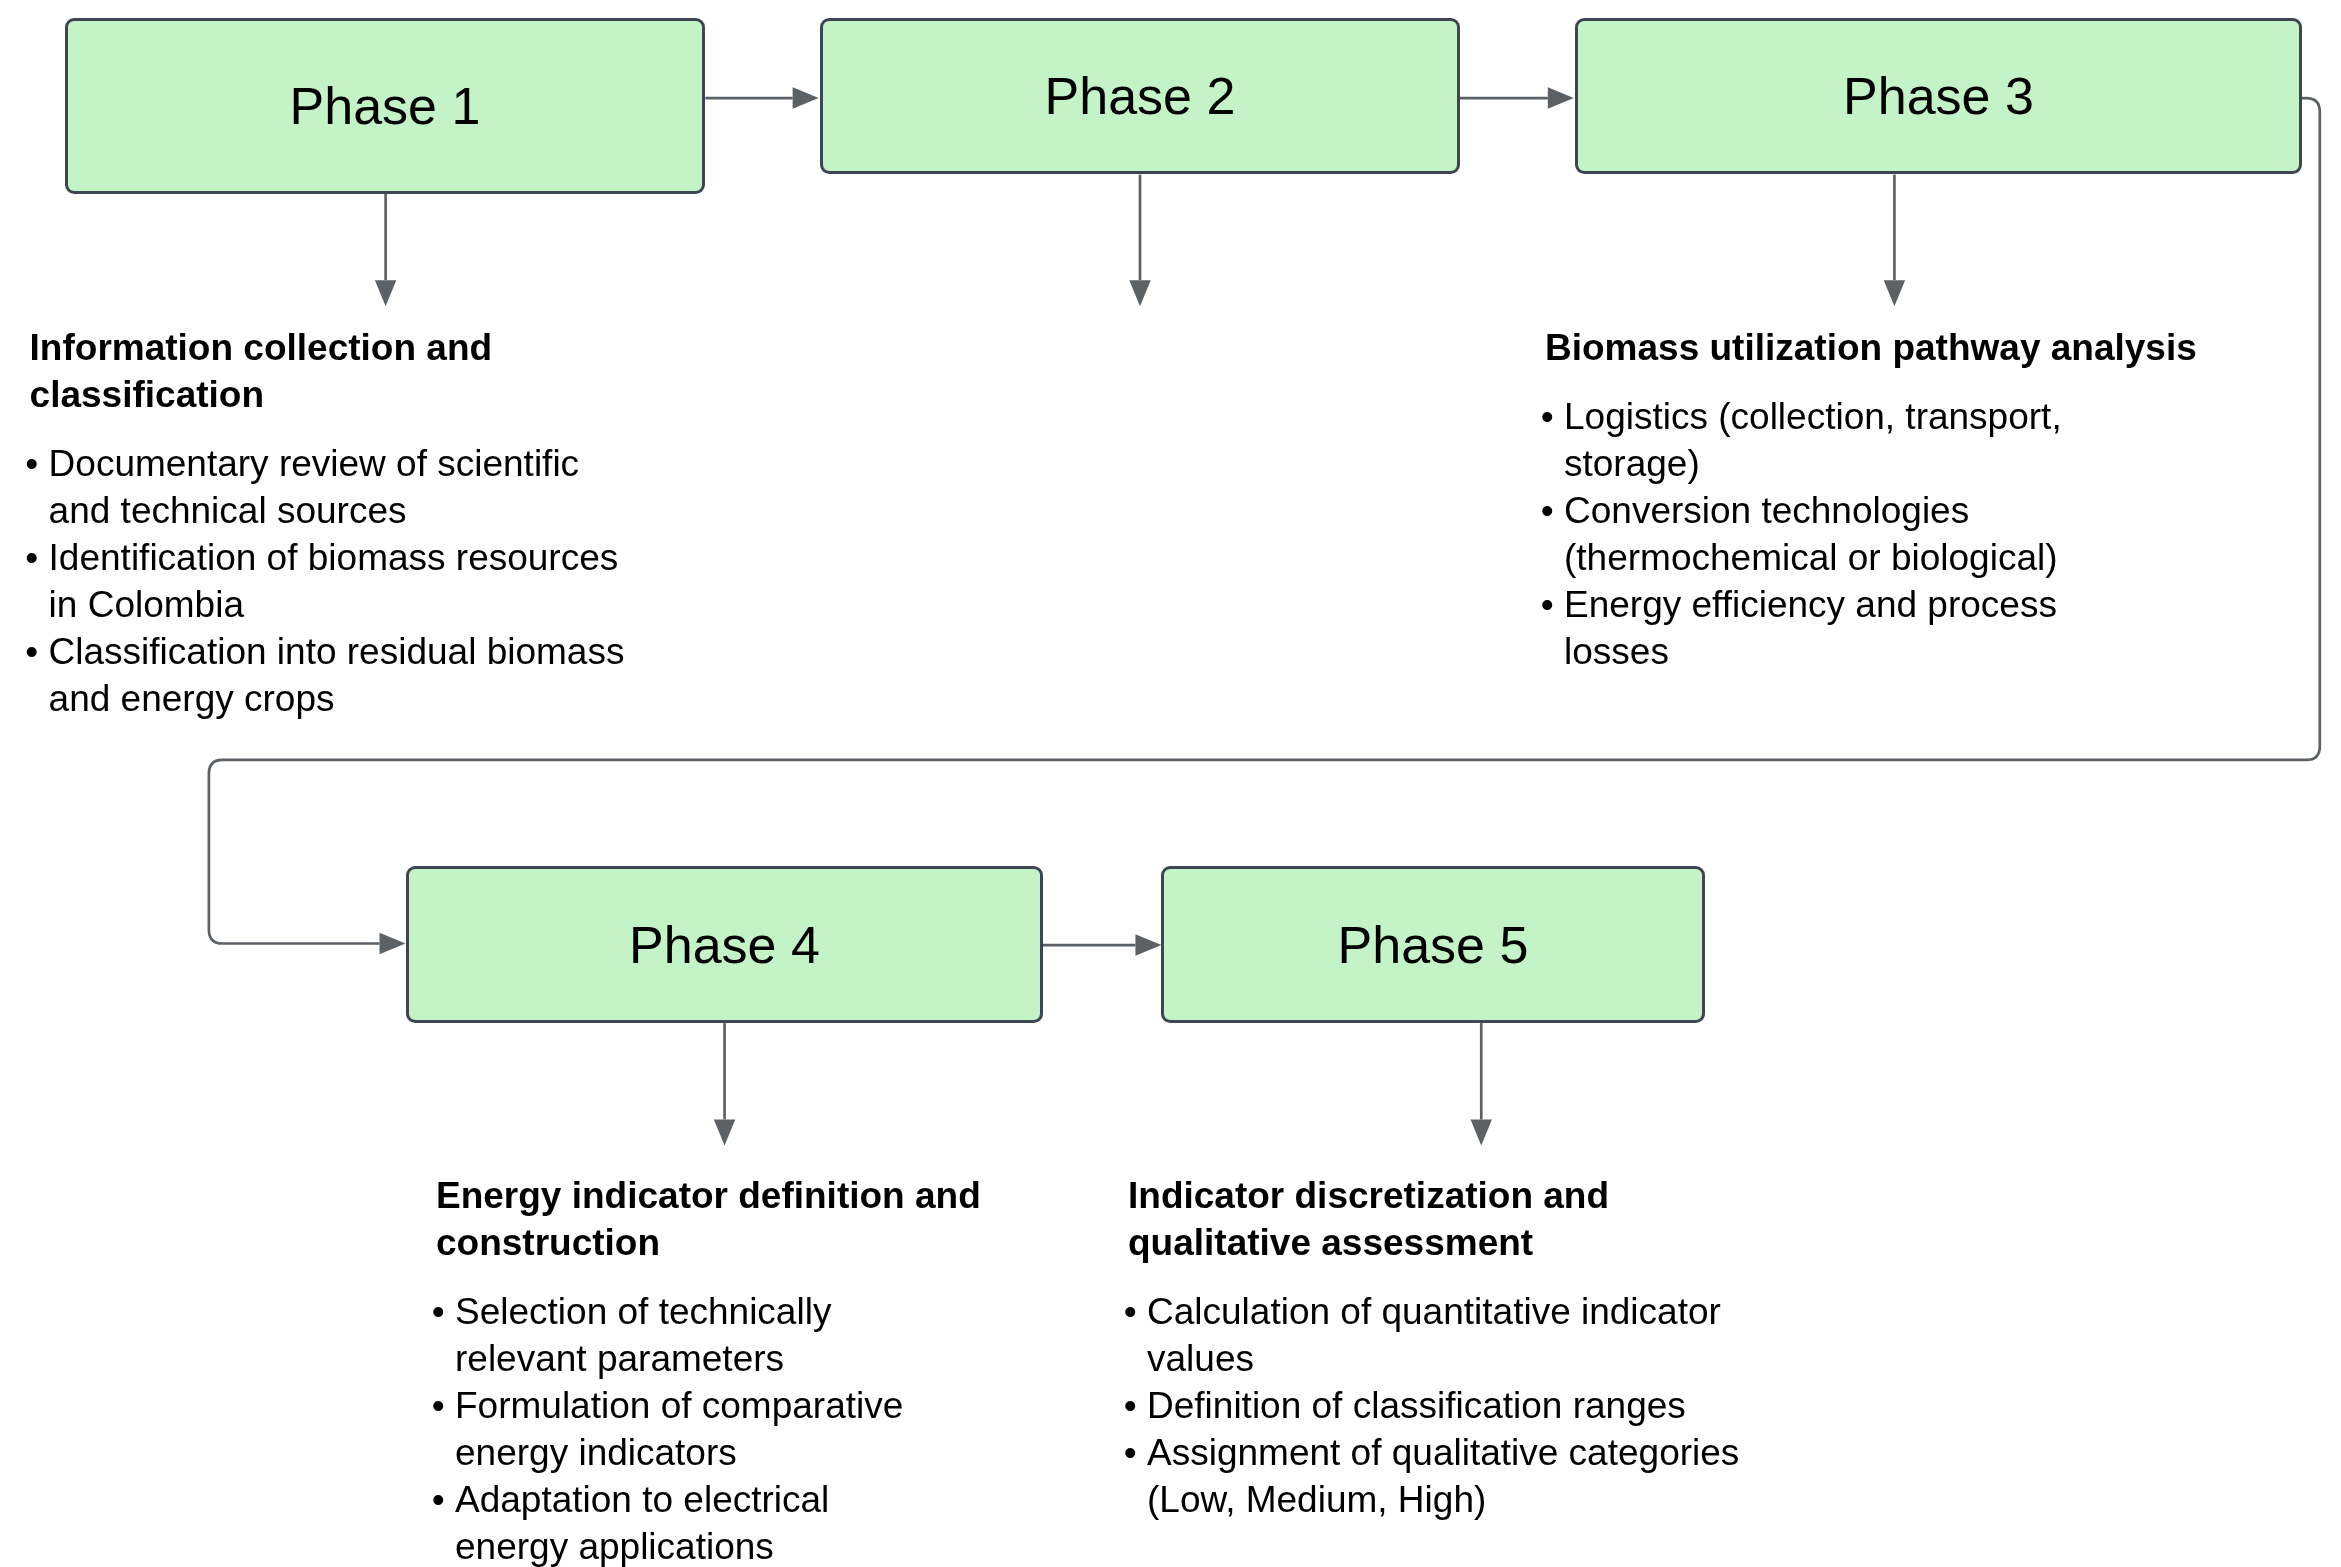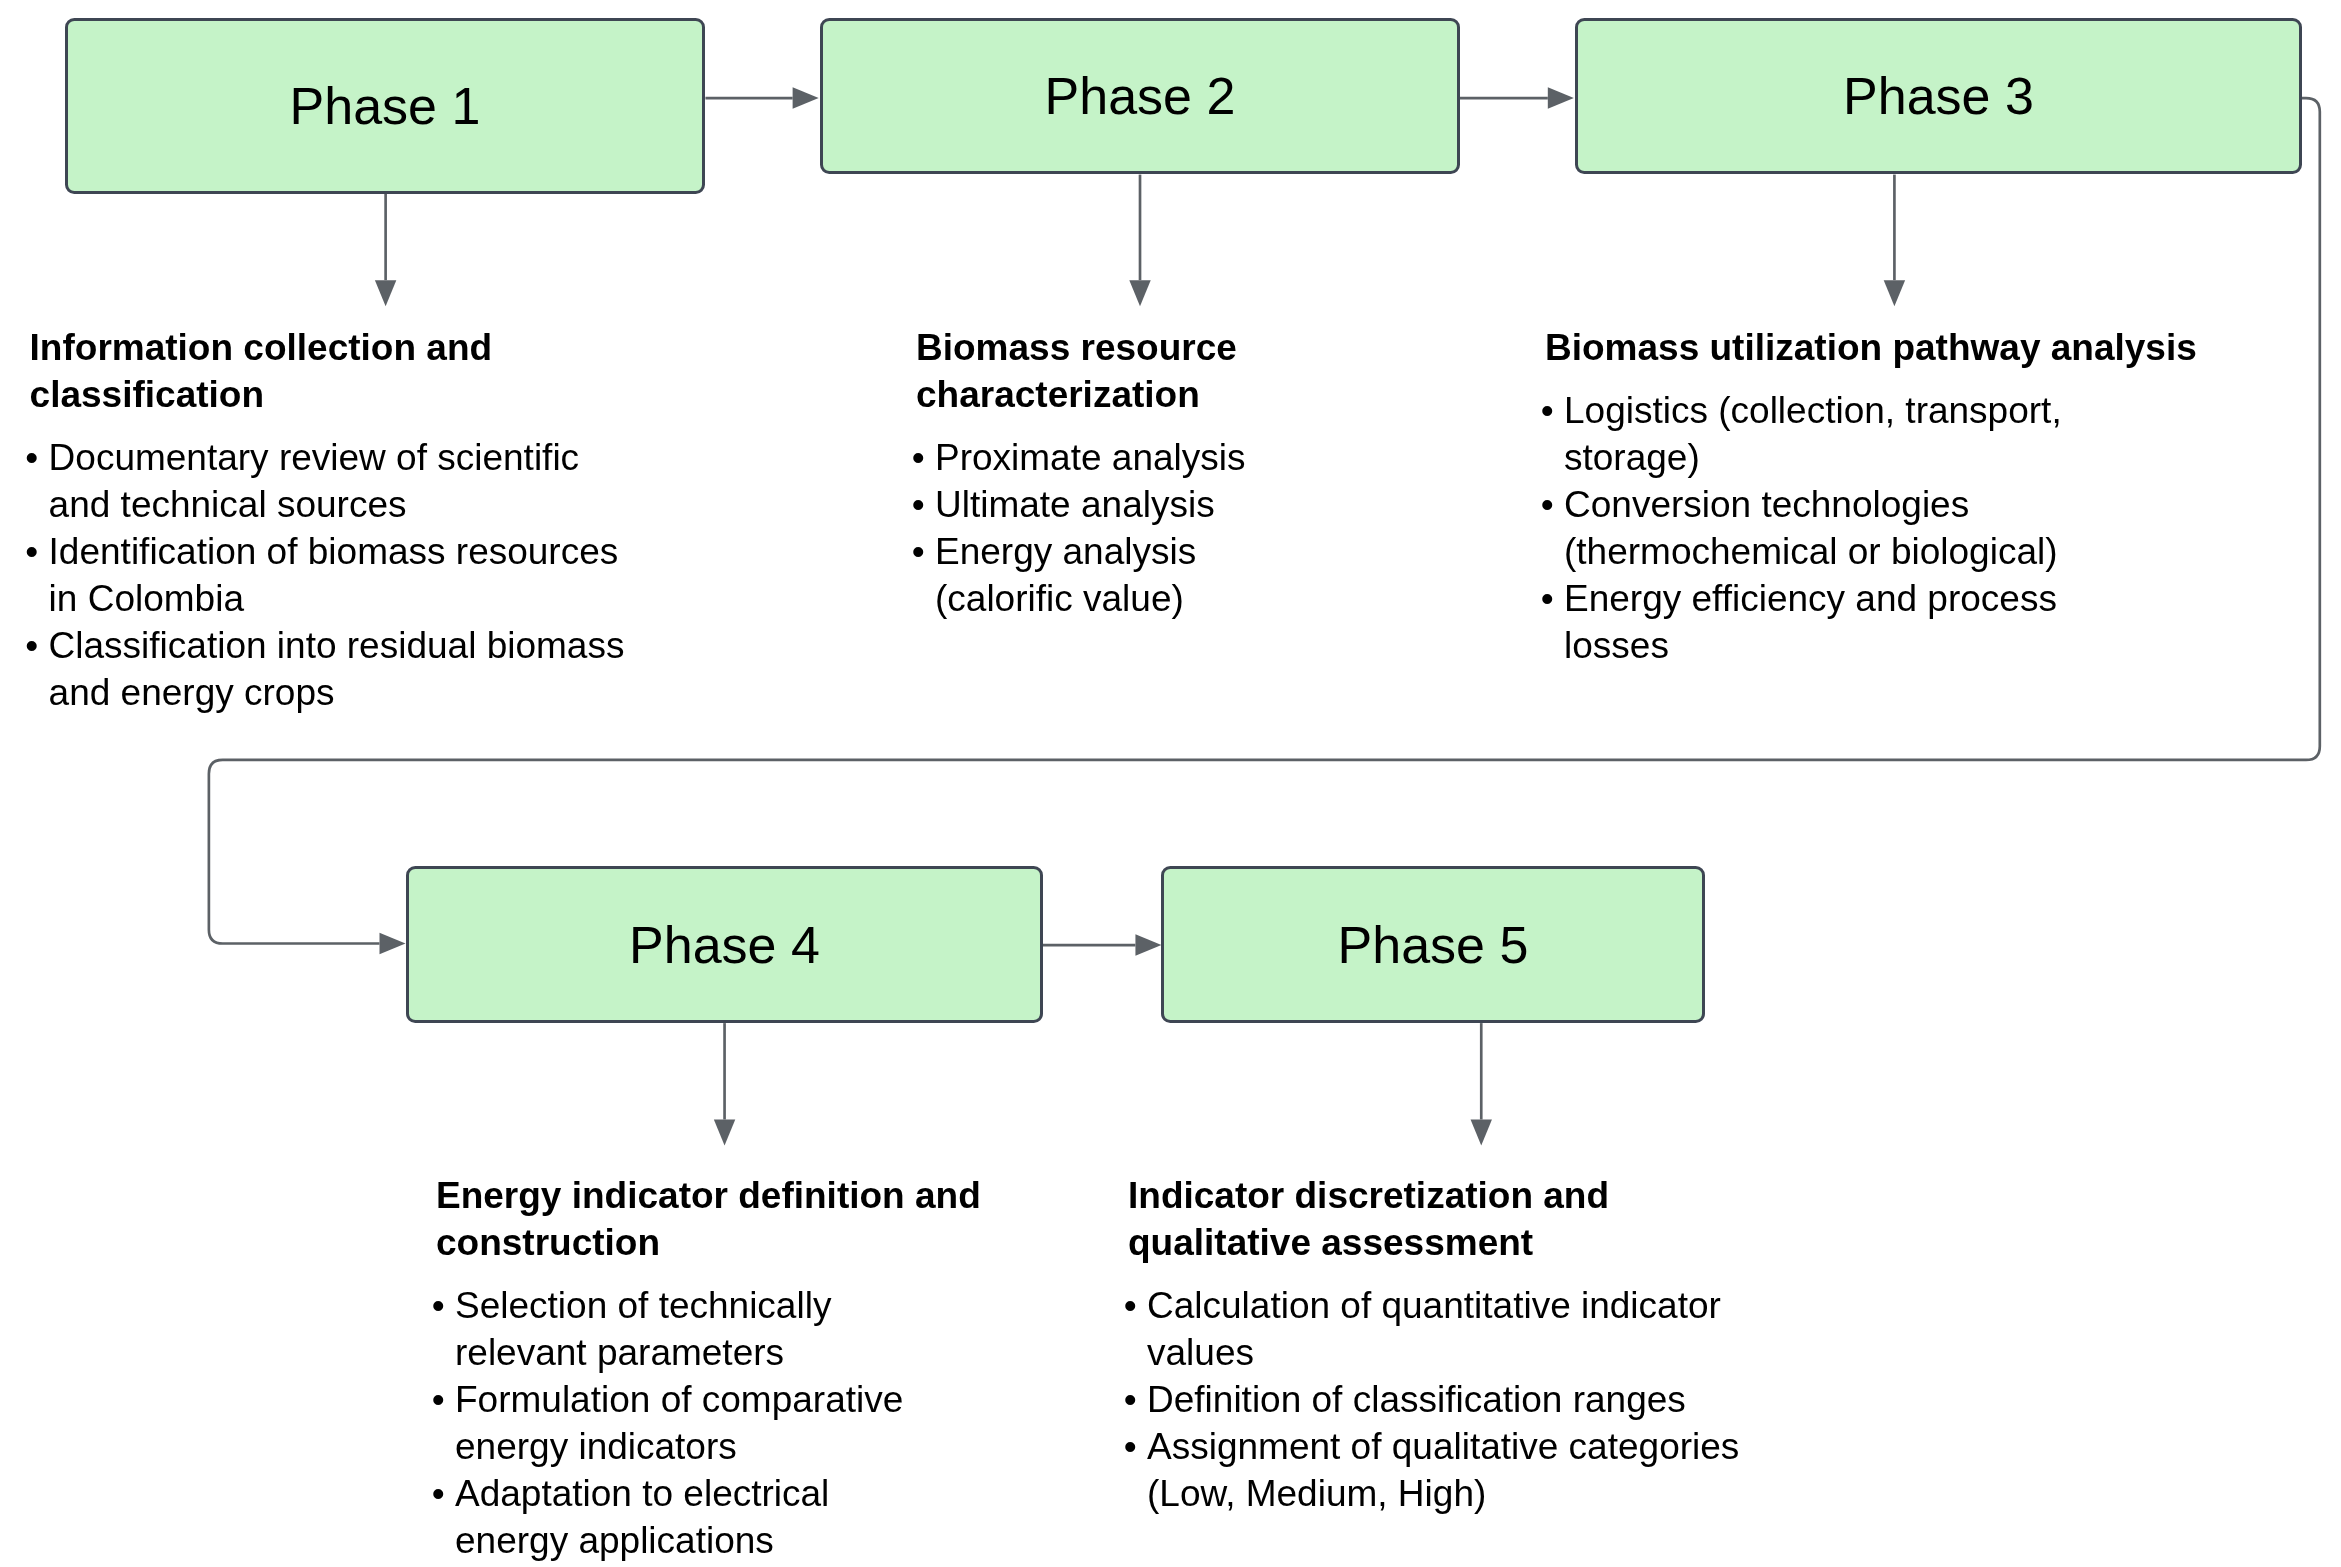--- a/index.html
+++ b/index.html
@@ -65,21 +65,21 @@
 
   .details h3 {
     margin: 12px;
     font-size: 37px;
     line-height: 47px;
     font-weight: 700;
     white-space: pre-line;
   }
   .details ul {
     list-style: none;
-    margin: 16px 0 0 0;
+    margin: 22px 0 0 0;
     padding: 0;
   }
   .details li {
     position: relative;
     padding-left: 31px;
     white-space: pre-line;
   }
   .details li::before {
     content: "\2022";
     position: absolute;
@@ -152,30 +152,20 @@
 classification</h3>
     <ul>
         <li>Documentary review of scientific
 and technical sources</li>
         <li>Identification of biomass resources
 in Colombia</li>
         <li>Classification into residual biomass
 and energy crops</li>
       </ul>
   </div>
-  <div class="details col-2">
-    <h3>Biomass resource
-characterization</h3>
-    <ul>
-        <li>Proximate analysis</li>
-        <li>Ultimate analysis</li>
-        <li>Energy analysis
-(calorific value)</li>
-      </ul>
-  </div>
   <div class="details col-3">
     <h3>Biomass utilization pathway analysis</h3>
     <ul>
         <li>Logistics (collection, transport,
 storage)</li>
         <li>Conversion technologies
 (thermochemical or biological)</li>
         <li>Energy efficiency and process
 losses</li>
       </ul>

